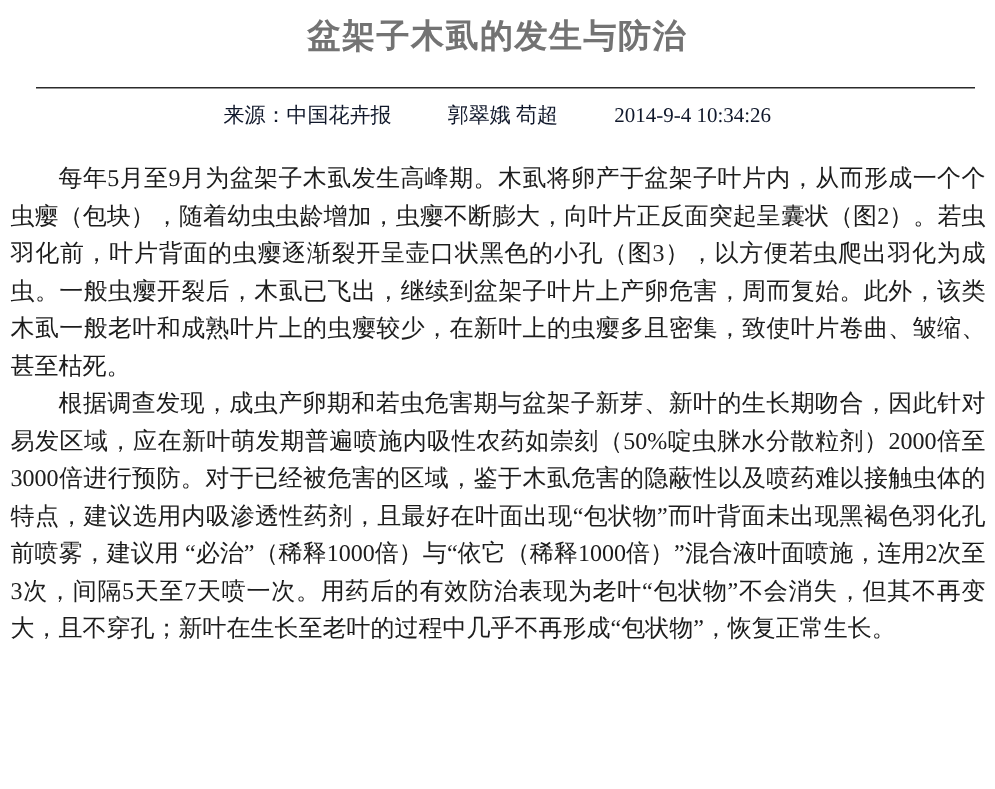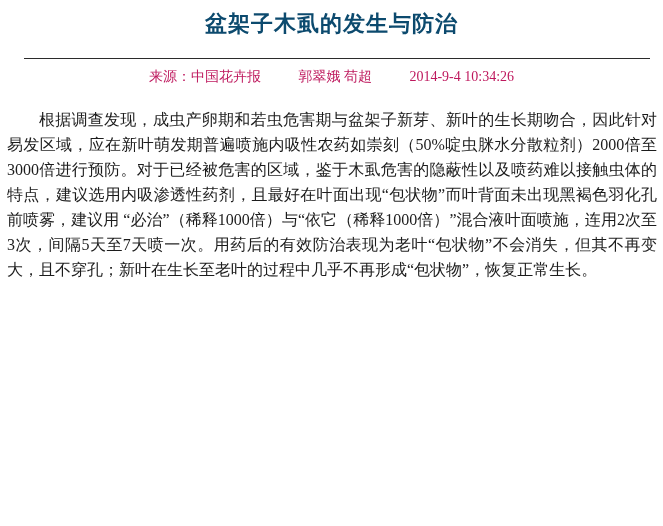--- a/index.html
+++ b/index.html
@@ -27,21 +27,21 @@
   .title-divider {
     border: none;
     border-top: 1px solid #2b2b2b;
     margin: 19px 13px 0 24px;
     height: 0;
   }
   .article-meta {
     margin-top: 9px;
     text-align: center;
     font-size: 14px;
-    color: #be185d;
+    color: #0f172a;
     white-space: nowrap;
   }
   .article-meta .meta-seg {
     display: inline-block;
   }
   .article-meta .meta-seg + .meta-seg {
     margin-left: 34px;
   }
   .article-body {
     margin-top: 21px;
@@ -54,28 +54,29 @@
   .article-body p {
     margin: 0;
     text-indent: 2em;
   }
 </style>
 </head>
 <body>
 
 <div class="page">
 
-  <h1 class="article-title" style="color: #0c4a6e;">盆架子木虱的发生与防治</h1>
+  <h1 class="article-title" style="color: #737373;">盆架子木虱的发生与防治</h1>
 
   <hr class="title-divider">
 
   <div class="article-meta">
     <span class="meta-seg">来源：中国花卉报</span>
     <span class="meta-seg">郭翠娥 苟超</span>
     <span class="meta-seg">2014-9-4 10:34:26</span>
   </div>
 
   <div class="article-body">
+    <p>每年5月至9月为盆架子木虱发生高峰期。木虱将卵产于盆架子叶片内，从而形成一个个虫瘿（包块），随着幼虫虫龄增加，虫瘿不断膨大，向叶片正反面突起呈囊状（图2）。若虫羽化前，叶片背面的虫瘿逐渐裂开呈壶口状黑色的小孔（图3），以方便若虫爬出羽化为成虫。一般虫瘿开裂后，木虱已飞出，继续到盆架子叶片上产卵危害，周而复始。此外，该类木虱一般老叶和成熟叶片上的虫瘿较少，在新叶上的虫瘿多且密集，致使叶片卷曲、皱缩、甚至枯死。</p>
     <p>根据调查发现，成虫产卵期和若虫危害期与盆架子新芽、新叶的生长期吻合，因此针对易发区域，应在新叶萌发期普遍喷施内吸性农药如崇刻（50%啶虫脒水分散粒剂）2000倍至3000倍进行预防。对于已经被危害的区域，鉴于木虱危害的隐蔽性以及喷药难以接触虫体的特点，建议选用内吸渗透性药剂，且最好在叶面出现“包状物”而叶背面未出现黑褐色羽化孔前喷雾，建议用 “必治”（稀释1000倍）与“依它（稀释1000倍）”混合液叶面喷施，连用2次至3次，间隔5天至7天喷一次。用药后的有效防治表现为老叶“包状物”不会消失，但其不再变大，且不穿孔；新叶在生长至老叶的过程中几乎不再形成“包状物”，恢复正常生长。</p>
 
   </div>
 
 </div>
 
 </body></html>

